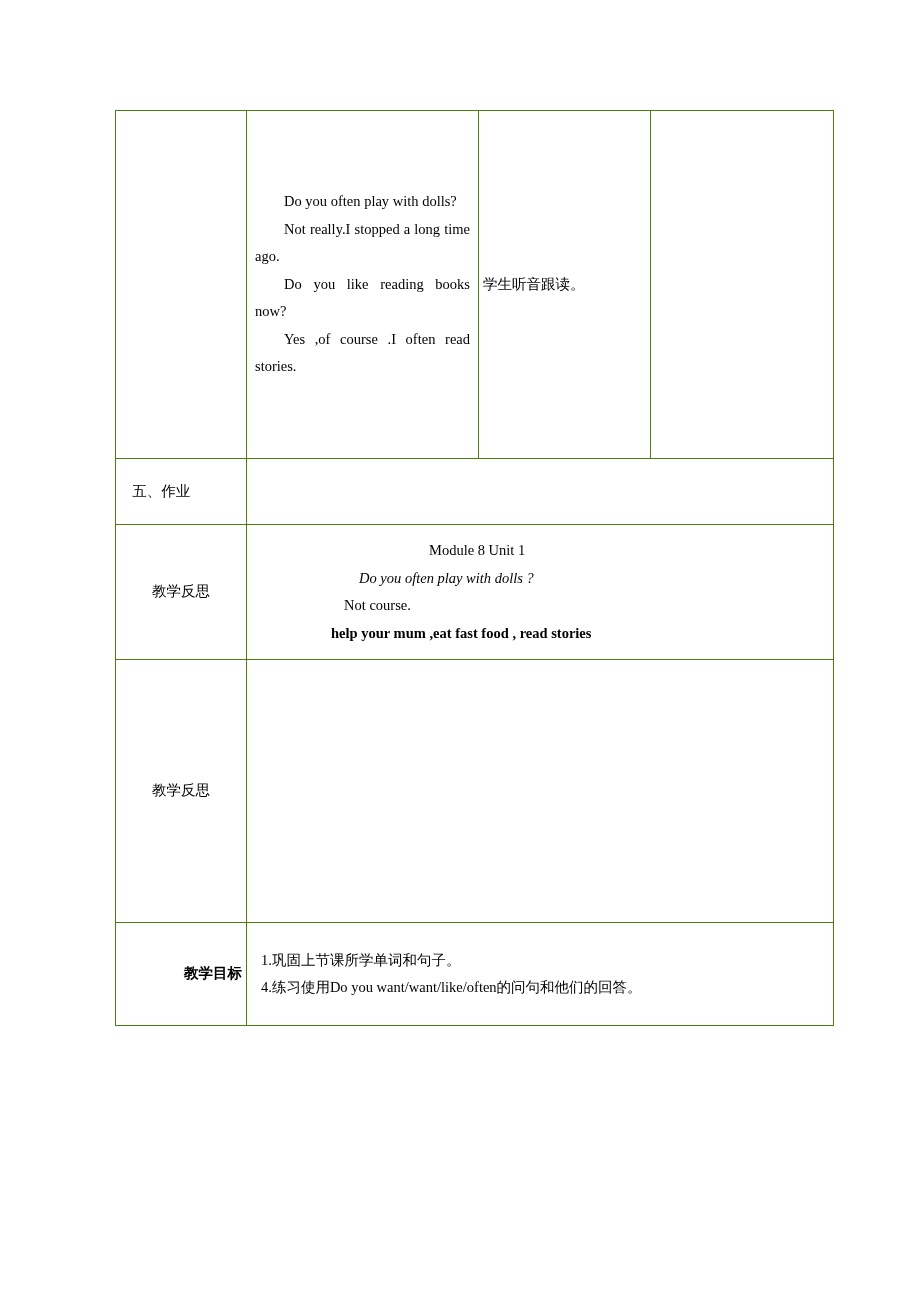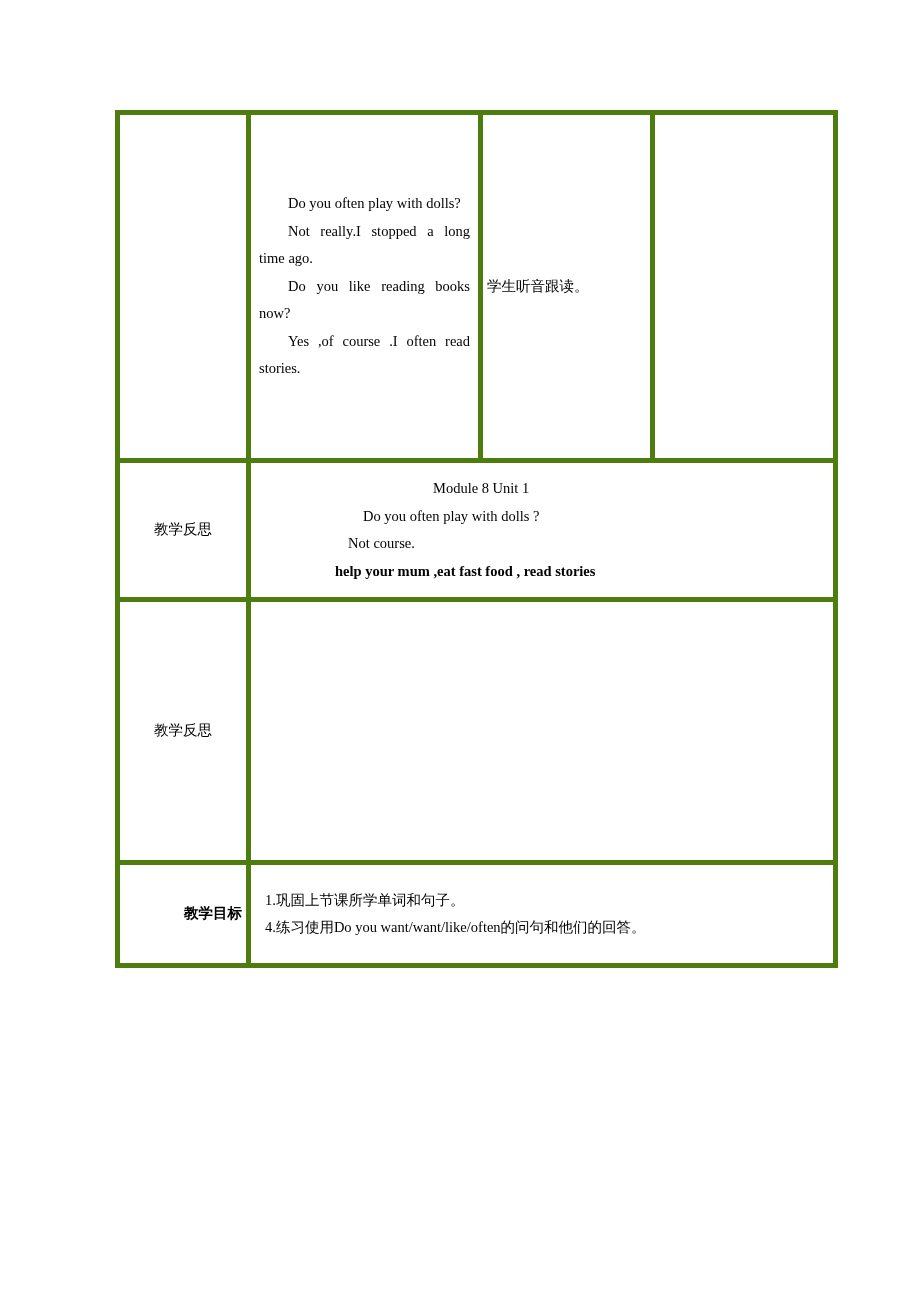--- a/index.html
+++ b/index.html
@@ -19,21 +19,21 @@
       left: 115px;
       top: 110px;
       width: 718px;
     }
     table {
       border-collapse: collapse;
       width: 100%;
       table-layout: fixed;
     }
     td {
-      border: 5px solid #4d7c0f;
+      border: 1px solid #4d7c0f;
       vertical-align: middle;
       padding: 8px 4px;
       font-size: 14.5px;
       line-height: 1.9;
     }
     .col1 {
       width: 131px;
       text-align: center;
     }
     .col2 {
@@ -69,20 +69,21 @@
       text-justify: inter-character;
     }
     .indent1 {
       text-indent: 2em;
     }
     .board-content {
       padding: 4px 8px;
     }
     .board-line2 {
       padding-left: 100px;
+      font-style: italic;
     }
     .board-line3 {
       padding-left: 85px;
     }
     .board-line4 {
       padding-left: 72px;
       font-weight: bold;
     }
     .bold {
       font-weight: bold;
@@ -107,20 +108,26 @@
           <div class="indent1">Not really.I stopped a long time ago.</div>
           <div class="indent1">Do you like reading books now?</div>
           <div class="indent1">Yes ,of course .I often read stories.</div>
         </div>
       </td>
       <td class="col3">
         <div>学生听音跟读。</div>
       </td>
       <td class="col4"></td>
     </tr>
+    <tr class="row3">
+      <td class="col1">
+        <span style="display:inline-block;text-align:left;width:80%;">五、作业</span>
+      </td>
+      <td colspan="3"></td>
+    </tr>
     <tr class="row4">
       <td class="col1">
         <span>教学反思</span>
       </td>
       <td colspan="3">
         <div class="board-content">
           <div style="text-align:left;padding-left:170px;">Module 8 Unit 1</div>
           <div class="board-line2">Do you often play with dolls ?</div>
           <div class="board-line3">Not course.</div>
           <div class="board-line4">help your mum ,eat fast food , read stories</div>

